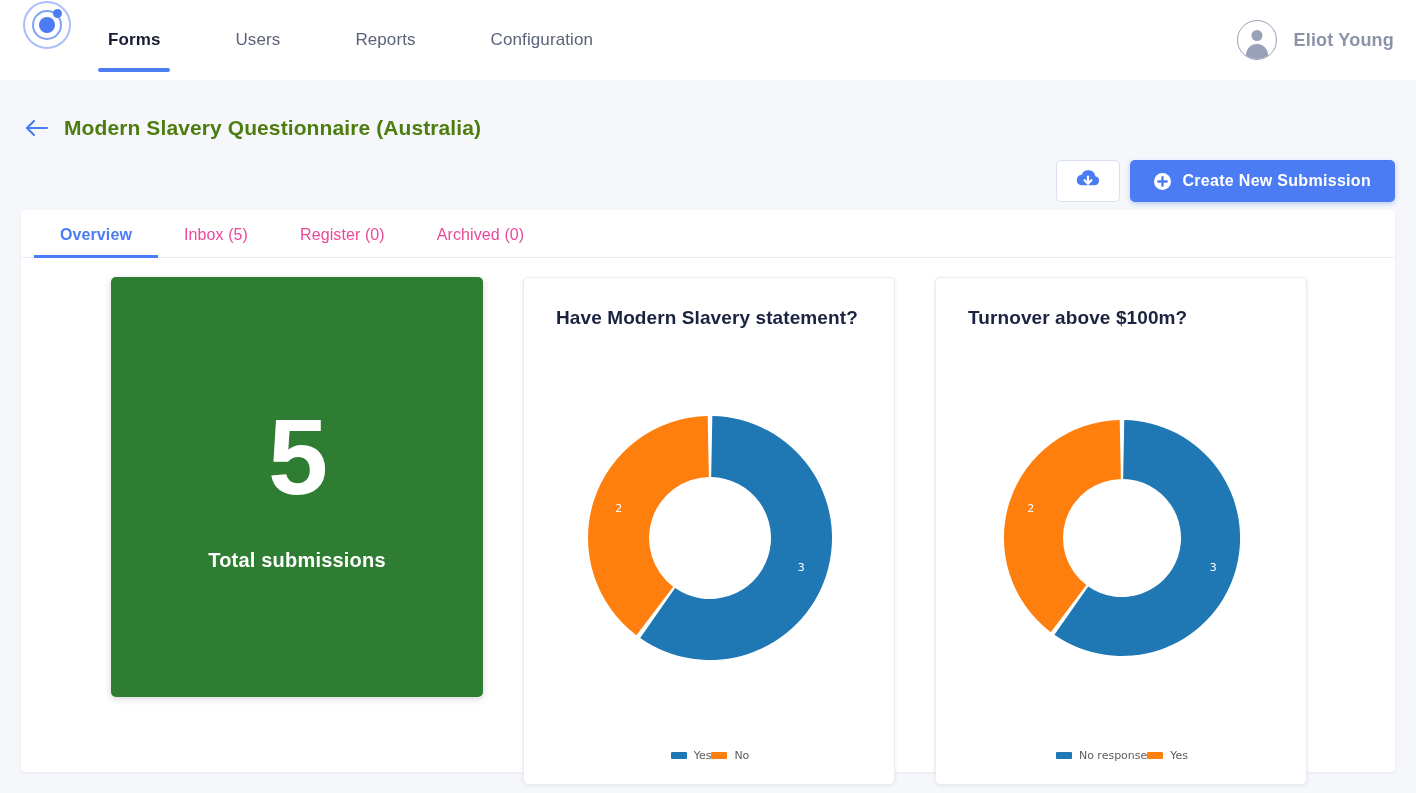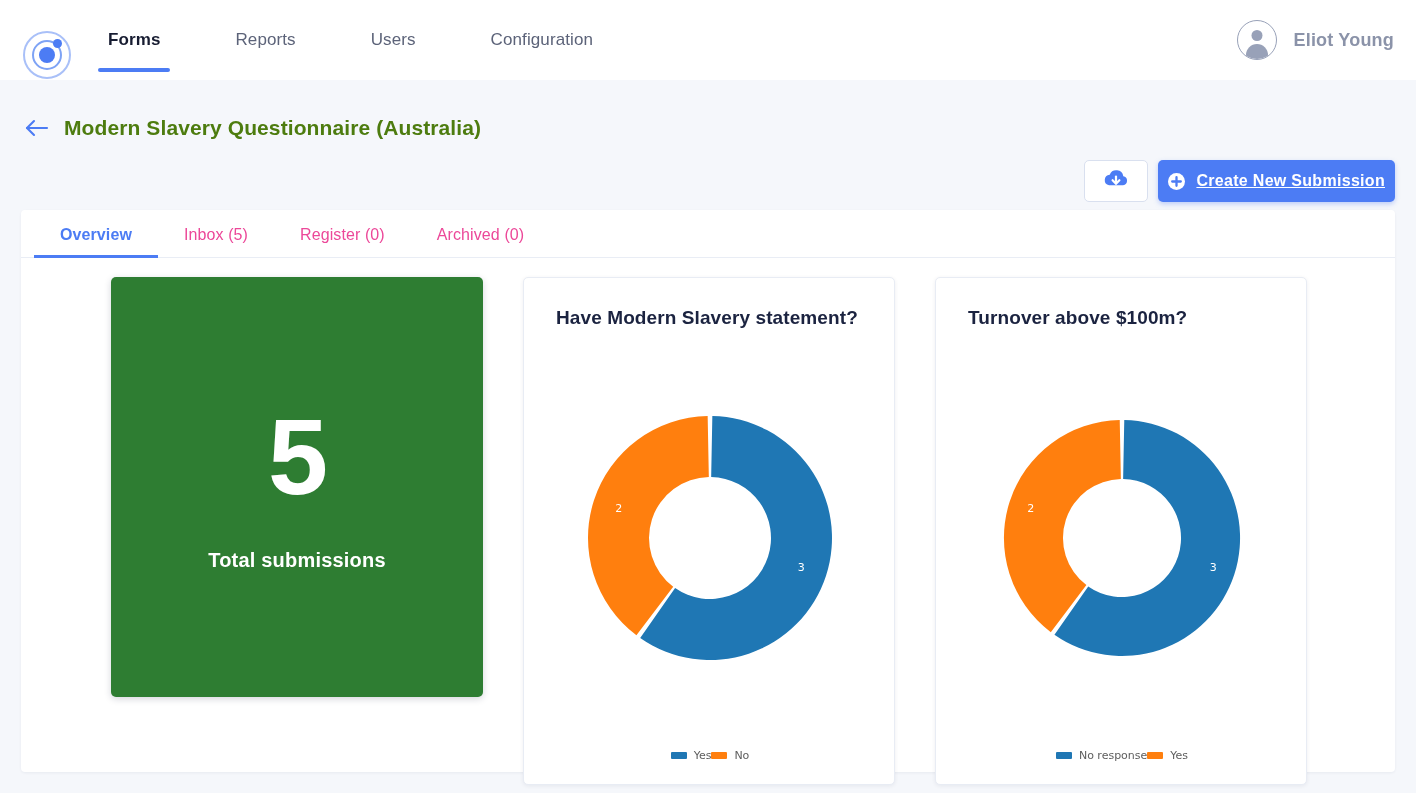--- a/index.html
+++ b/index.html
@@ -16,21 +16,21 @@
     background: #f5f7fb;
     color: #1b1f35;
     -webkit-font-smoothing: antialiased;
   }
 
   
   .topbar {
     height: 80px;
     background: #ffffff;
     display: flex;
-    align-items: flex-end;
+    align-items: flex-start;
     padding: 0 22px 0 22px;
     position: relative;
   }
 
   .brand-logo {
     width: 50px;
     height: 50px;
     flex: 0 0 50px;
     position: relative;
     margin-right: 26px;
@@ -177,28 +177,27 @@
     margin-right: 10px;
   }
   .btn-create {
     height: 42px;
     background: #4c7cf4;
     color: #ffffff;
     border: none;
     border-radius: 5px;
     display: flex;
     align-items: center;
-    padding: 0 10px;
+    padding: 0 24px;
     font-size: 16px;
     font-weight: bold;
     letter-spacing: 0.3px;
     cursor: pointer;
     font-family: "Liberation Sans", sans-serif;
     box-shadow: 0 2px 5px rgba(76,124,244,0.35);
-    text-decoration: underline;
   }
   .btn-create .plus-icon {
     width: 17px; height: 17px;
     margin-right: 11px;
     flex: 0 0 17px;
   }
 
   
   .panel {
     background: #ffffff;
@@ -347,24 +346,24 @@
     <div class="ring-inner"></div>
     <div class="core"></div>
     <div class="satellite"></div>
   </div>
 
   <div class="nav-items">
     <div class="nav-item active">
       <span>Forms</span>
     </div>
     <div class="nav-item">
+      <span>Users</span>
+    </div>
+    <div class="nav-item">
       <span>Reports</span>
-    </div>
-    <div class="nav-item">
-      <span>Users</span>
     </div>
     <div class="nav-item">
       <span>Configuration</span>
     </div>
   </div>
 
   <div class="user-area">
     <div class="avatar">
       <div class="head"></div>
       <div class="body"></div>

